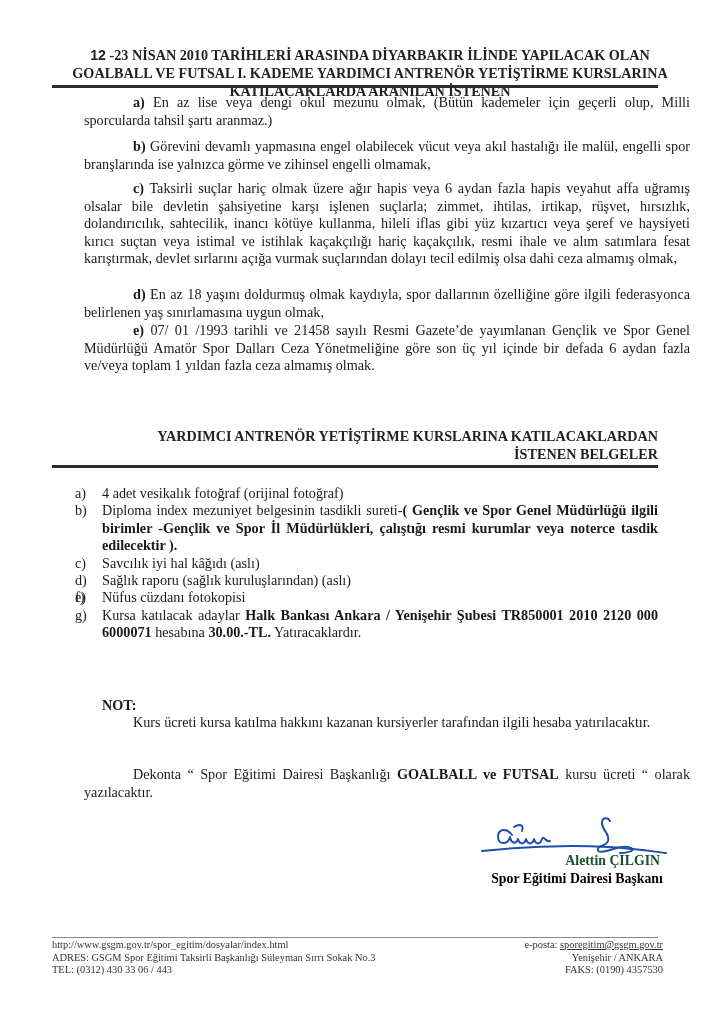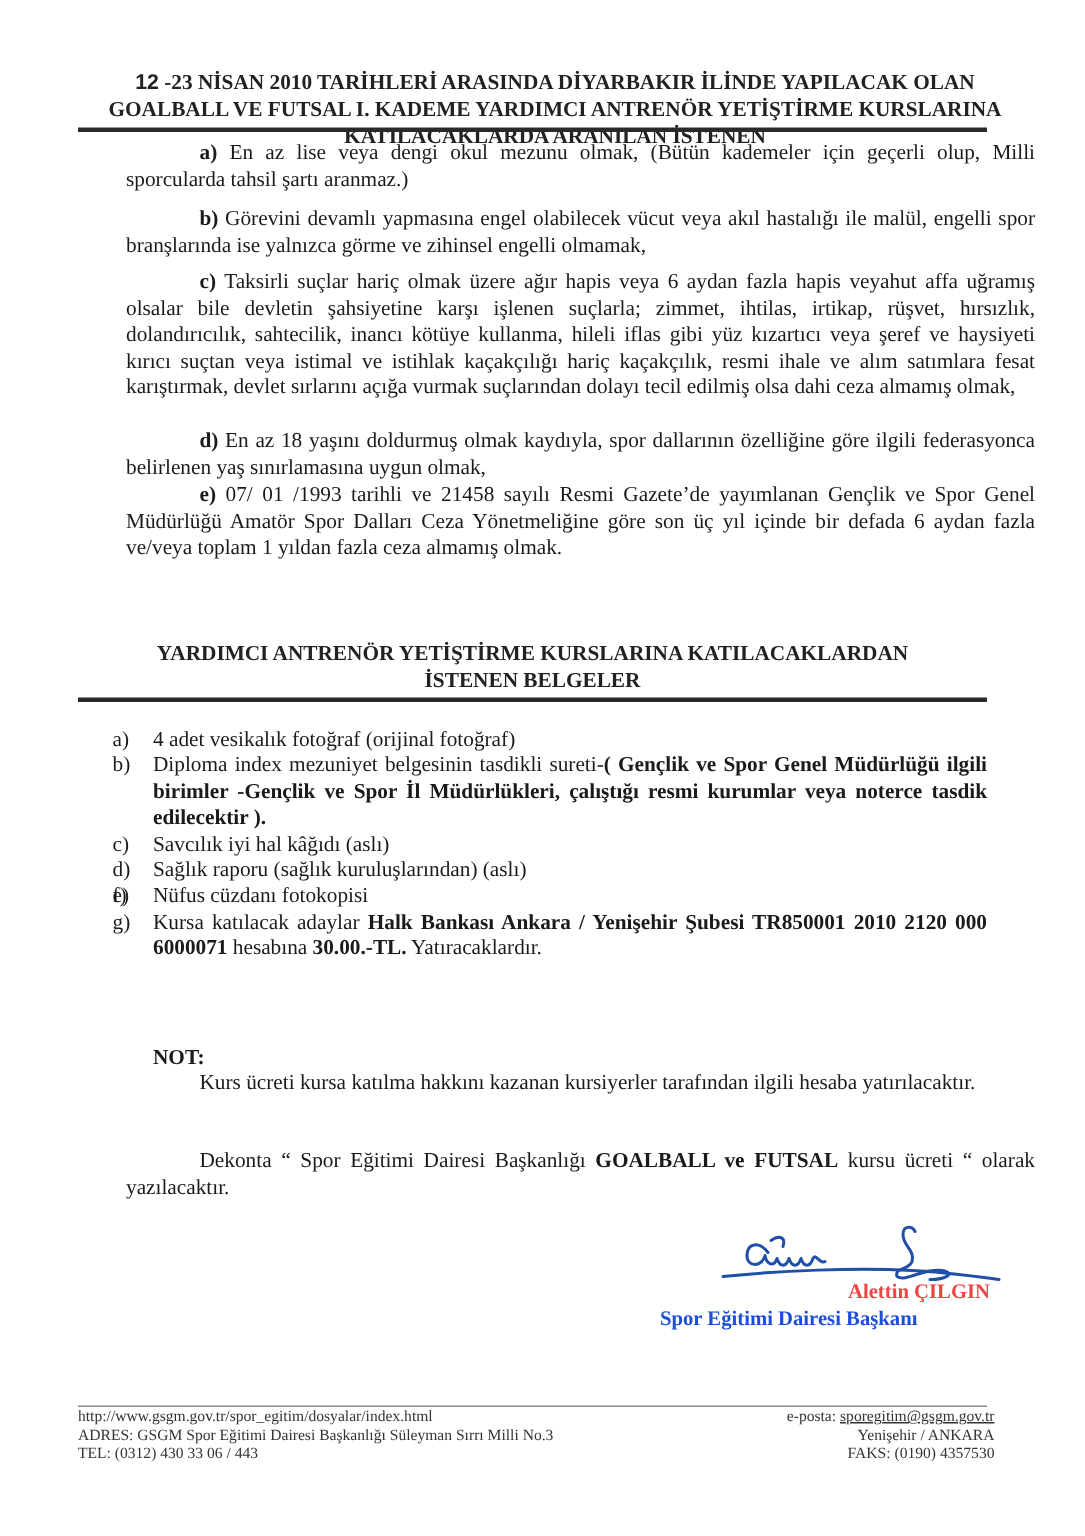--- a/index.html
+++ b/index.html
@@ -6,32 +6,32 @@
   body { width:723px; height:1024px; position:relative; overflow:hidden;
          font-family:"Liberation Serif","DejaVu Serif",serif; color:#1a1a1a; }
   .title { position:absolute; left:40px; width:660px; top:46px; text-align:center;
            font-weight:bold; font-size:14.2px; line-height:18px; color:#222; }
   .title .num { font-family:"Liberation Sans","DejaVu Sans",sans-serif; font-weight:bold; }
   .rule { position:absolute; left:52px; width:606px; height:3px; background:#2a2a2a; }
   .para { position:absolute; left:52px; width:606px; font-size:14.2px; line-height:17.6px;
           text-align:justify;margin-left:32px; }
   .para .lead { display:inline-block; width:49px; }
   .para b { font-weight:bold; }
-  .sec-title { position:absolute; left:52px; width:606px; top:427px; text-align:center;
+  .sec-title { position:absolute; left:52px; width:606px; top:427px; text-align:right;
                font-weight:bold; font-size:14.2px; line-height:18px; color:#222; }
   .list { position:absolute; left:75px; width:583px; top:485px; margin:0; padding:0; list-style:none;
           font-size:14.2px; line-height:17.4px; }
   .list li { position:relative; padding-left:27px; text-align:justify; }
   .list li .mk { position:absolute; left:0; top:0; }
   .note-h { position:absolute; left:102px; top:697px; font-weight:bold; font-size:14.2px; }
   .sig-svg { position:absolute; left:480px; top:815px; }
   .sig-name { position:absolute; left:470px; width:190px; top:852px; text-align:right;
-              font-weight:bold; font-size:13.8px; line-height:17px; color:#ef4444; }
-  .sig-title { position:absolute; left:440px; width:230px; top:870px; text-align:left;
-               font-weight:bold; font-size:13.8px; line-height:17px; color:#1d4ed8; }
+              font-weight:bold; font-size:13.8px; line-height:17px; color:#14532d; }
+  .sig-title { position:absolute; left:462px; width:230px; top:870px; text-align:center;
+               font-weight:bold; font-size:13.8px; line-height:17px; color:#000000; }
   .foot-rule { position:absolute; left:52px; width:606px; top:937px; height:1px; background:#8a8a8a; }
   .footer { position:absolute; font-size:10.4px; line-height:12.5px; color:#333; }
   .footer.left { left:52px; top:939px; }
   .footer.right { right:60px; top:939px; text-align:right; }
   .footer a { color:#333; text-decoration:underline; }
 </style>
 </head>
 <body>
 
 <div class="title">
@@ -74,20 +74,20 @@
     <path d="M2 36 C40 32, 90 30, 128 32 C150 33, 170 36, 186 38"></path>
     <path d="M130 6 C128 2, 122 2, 122 8 C122 16, 130 18, 128 26 C126 32, 116 30, 118 36 C124 40, 136 30, 148 32 C158 34, 150 38, 140 38"></path>
   </g>
 </svg>
 <div class="sig-name">Alettin ÇILGIN</div>
 <div class="sig-title">Spor Eğitimi Dairesi Başkanı</div>
 
 <div class="foot-rule"></div>
 <div class="footer left">
   <div>http://www.gsgm.gov.tr/spor_egitim/dosyalar/index.html</div>
-  <div>ADRES: GSGM Spor Eğitimi Dairesi Başkanlığı Süleyman Sırrı Milli No.3</div>
+  <div>ADRES: GSGM Spor Eğitimi Taksirli Başkanlığı Süleyman Sırrı Sokak No.3</div>
   <div>TEL: (0312) 430 33 06 / 443</div>
 </div>
 <div class="footer right">
   <div><span>e-posta: </span><a>sporegitim@gsgm.gov.tr</a></div>
   <div>Yenişehir / ANKARA</div>
   <div>FAKS: (0190) 4357530</div>
 </div>
 
 </body></html>

